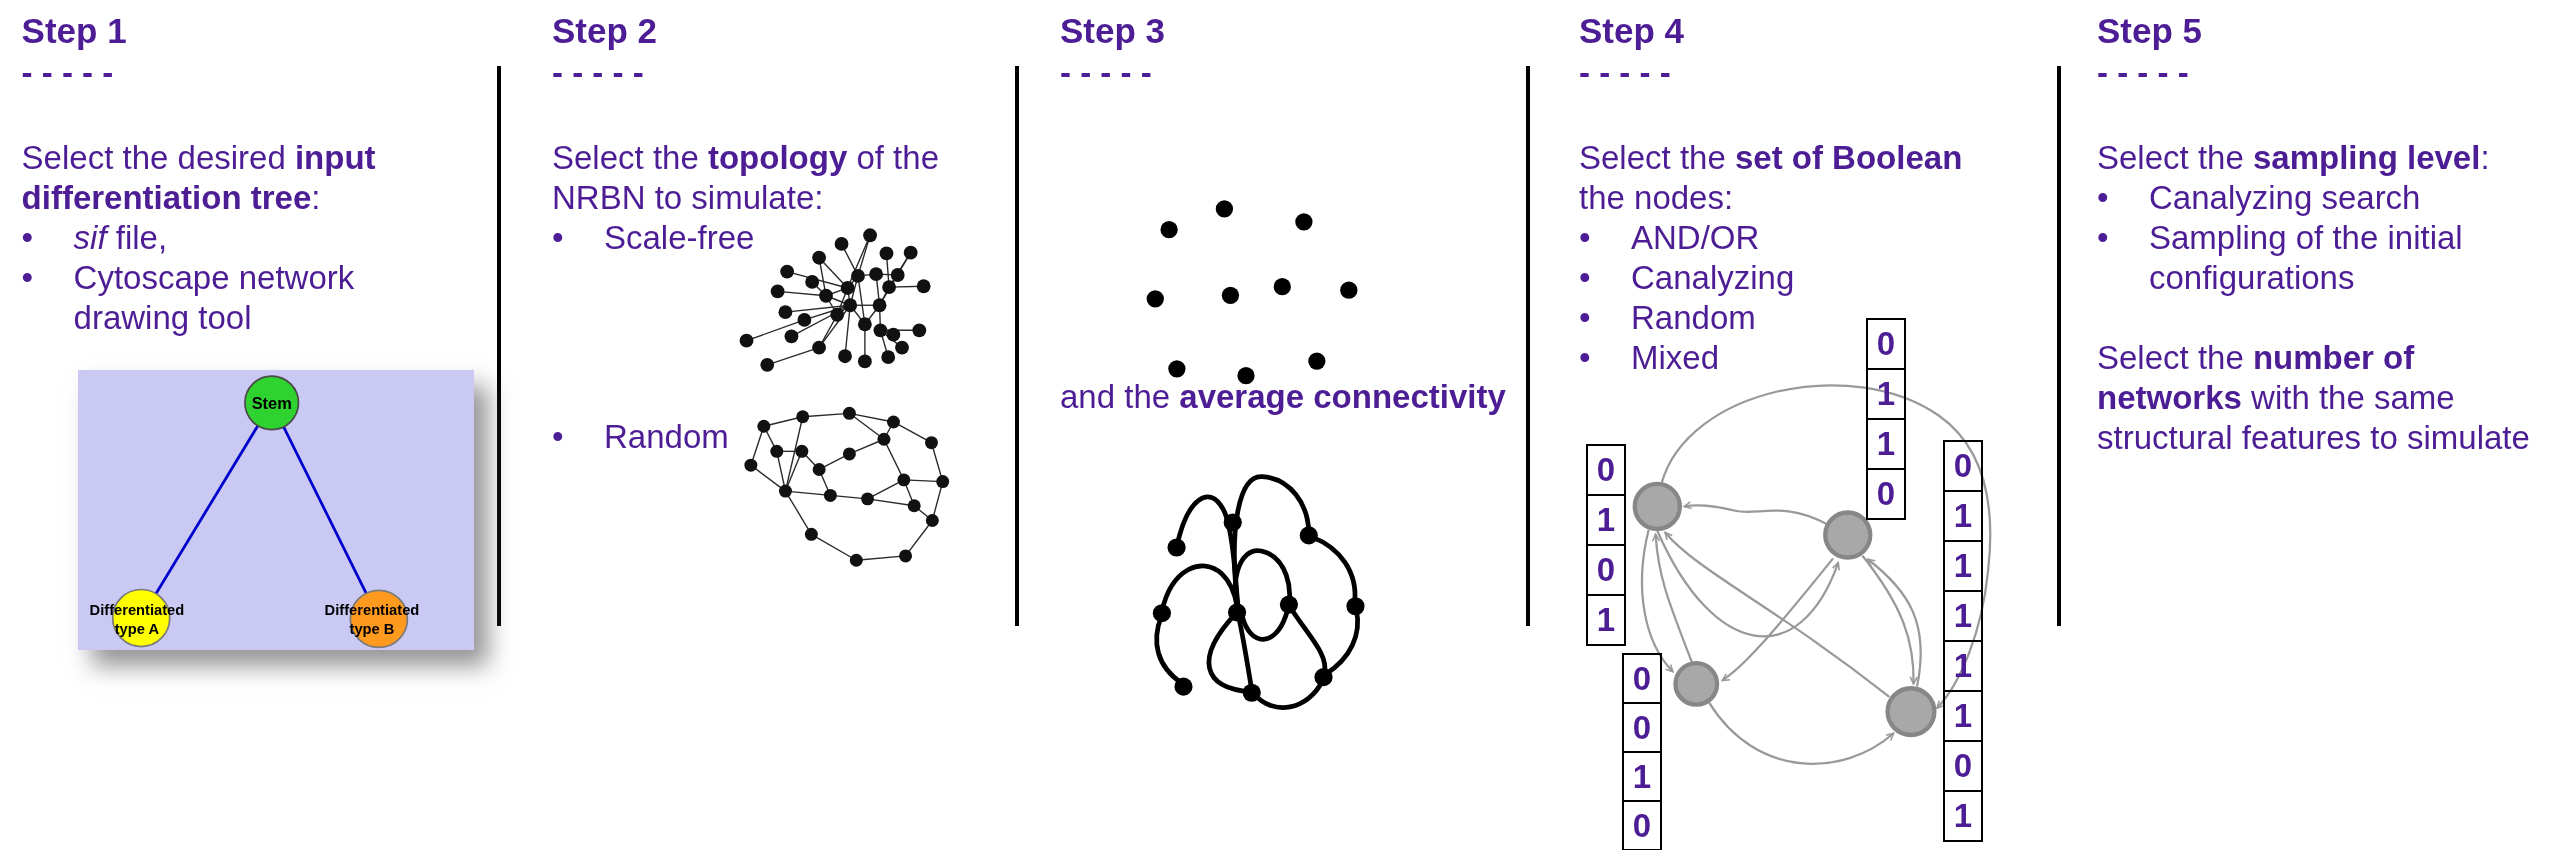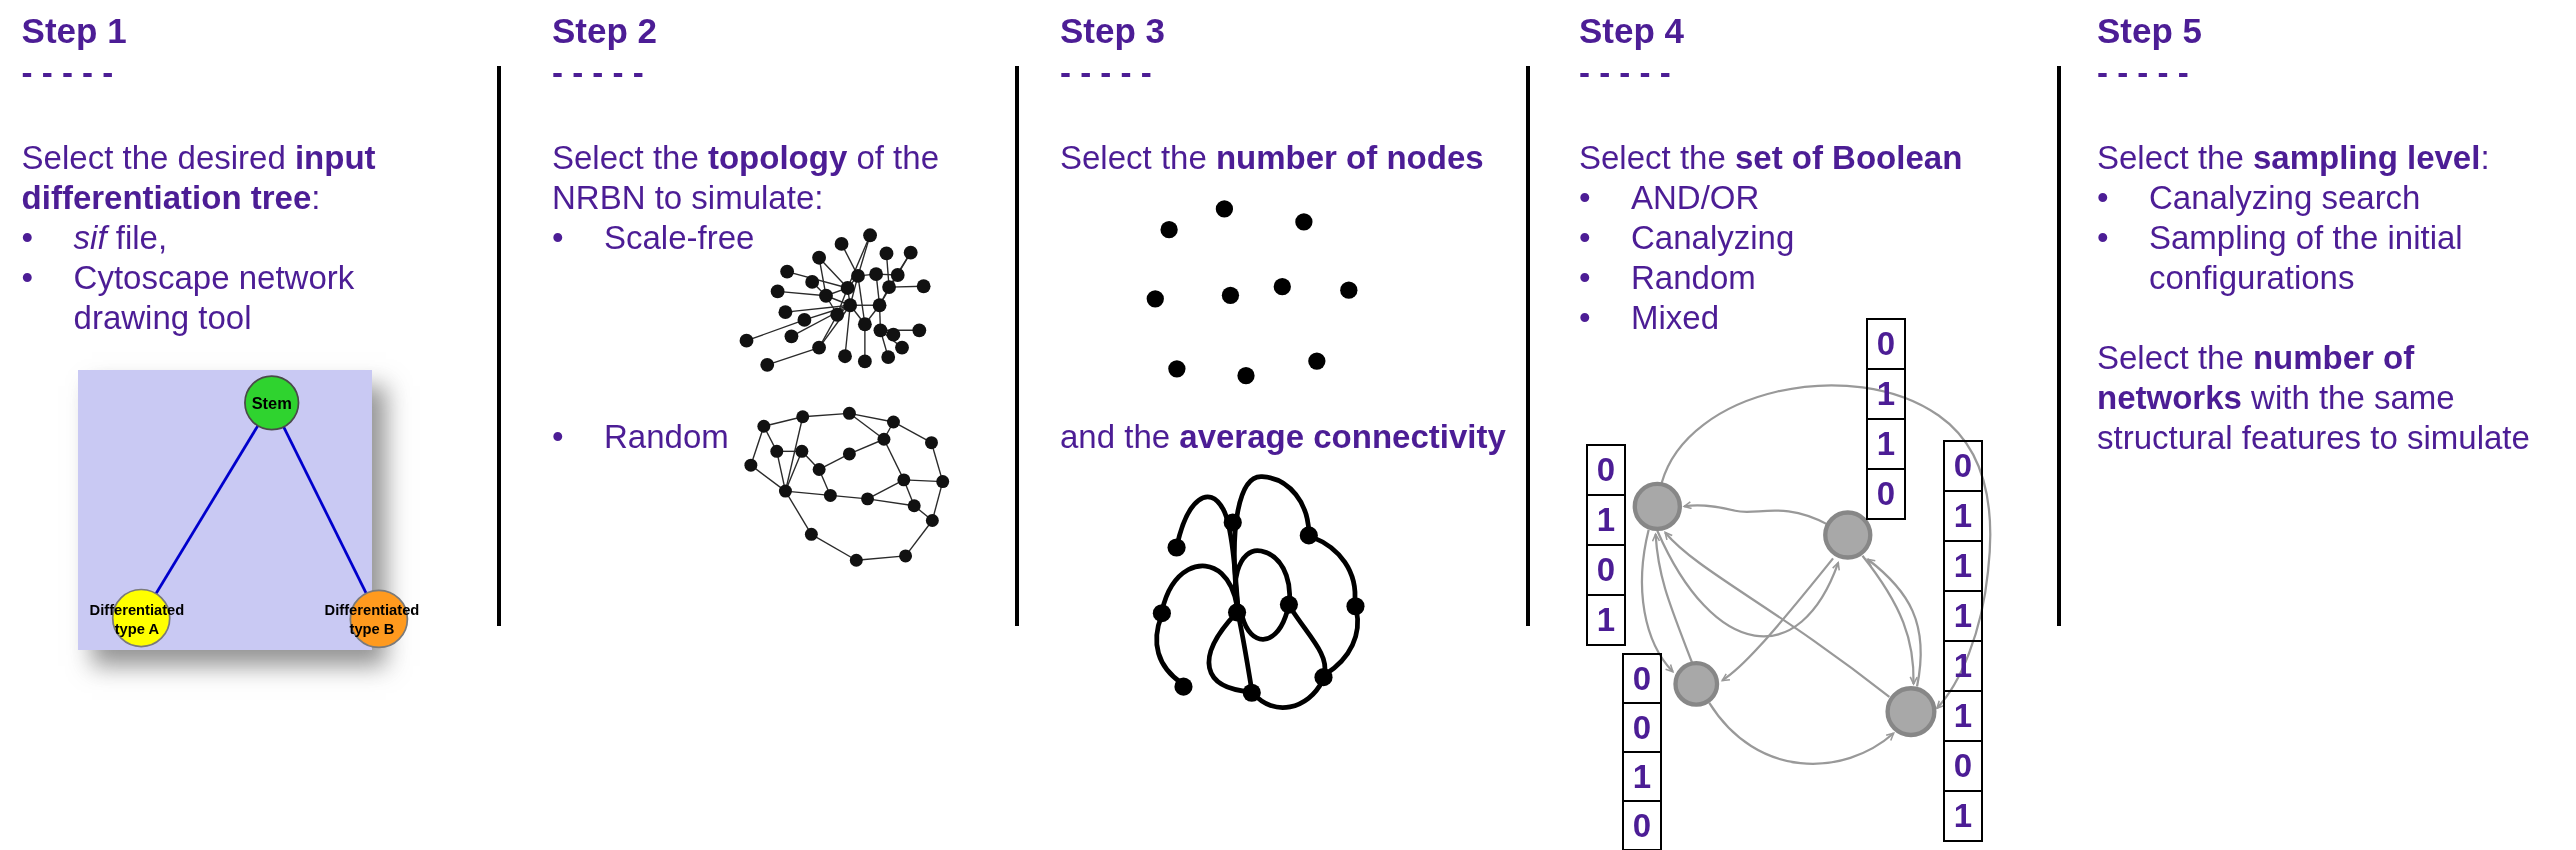--- a/index.html
+++ b/index.html
@@ -8,21 +8,21 @@
   .divider { position:absolute; top:66px; width:3.5px; height:560px; background:#000; }
   .col { position:absolute; top:0; }
   .step-title { font-size:35px; font-weight:bold; margin:12px 0 0 0; line-height:38px; }
   .dashes { font-size:33px; font-weight:bold; line-height:35px; margin-top:5.2px; letter-spacing:0px; }
   .body { margin-top:48px; font-size:33px; line-height:40px; }
   .line { white-space:nowrap; }
   .li { display:flex; }
   .li .bu { width:52px; flex:none; }
   .gap1 { height:40px; } .gap4 { height:159px; } .gap6 { height:239px; }
   .fig { position:absolute; }
-  .tree-box { position:absolute; left:78px; top:370px; width:294px; height:280px;
+  .tree-box { position:absolute; left:78px; top:370px; width:396px; height:280px;
               background:var(--lavender); box-shadow:14px 15.6px 22.5px rgba(90,90,90,0.65); }
   .btable { position:absolute; border:2.6px solid #000; background:transparent; }
   .btable .cell { width:36px; border-top:2.6px solid #000; display:flex; align-items:center;
                   justify-content:center; font-weight:bold; font-size:33px; }
   .btable .cell:first-child { border-top:none; }
   svg text { font-family:"Liberation Sans", sans-serif; }
 </style>
 </head>
 <body>
 
@@ -226,21 +226,20 @@
       <circle cx="938" cy="618" r="7.5"></circle>
         <circle cx="990" cy="648" r="7.5"></circle>
         <circle cx="1047" cy="643" r="7.5"></circle>
     </g>
   </svg>
 
   <div class="col" style="left:1060px; width:450px;">
     <h2 class="step-title">Step 3</h2>
     <div class="dashes">- - - - -</div>
     <div class="body">
-      <div class="line"><span>Select the </span><b>number of nodes</b></div>
       <div class="gap6"></div>
       <div class="line"><span>and the </span><b>average connectivity</b></div>
     </div>
   </div>
 
   <svg class="fig" style="left:1116px; top:177px;" width="260" height="216" viewBox="1290 205 300 250">
     <g fill="#000">
       <circle cx="1415" cy="242" r="10"></circle>
         <circle cx="1351" cy="266" r="10"></circle>
         <circle cx="1507" cy="257" r="10"></circle>
@@ -280,20 +279,21 @@
         <circle cx="1447" cy="800" r="10.5"></circle>
       <circle cx="1530" cy="782" r="10.5"></circle>
     </g>
   </svg>
 
   <div class="col" style="left:1579px; width:467px;">
     <h2 class="step-title">Step 4</h2>
     <div class="dashes">- - - - -</div>
     <div class="body">
       <div class="line"><span>Select the </span><b>set of Boolean</b></div>
+      <div class="line"><span>the nodes:</span></div>
       <div class="line li">
           <span class="bu">•</span>
           <span>AND/OR</span>
         </div>
       <div class="line li">
           <span class="bu">•</span>
           <span>Canalyzing</span>
         </div>
       <div class="line li">
           <span class="bu">•</span>

